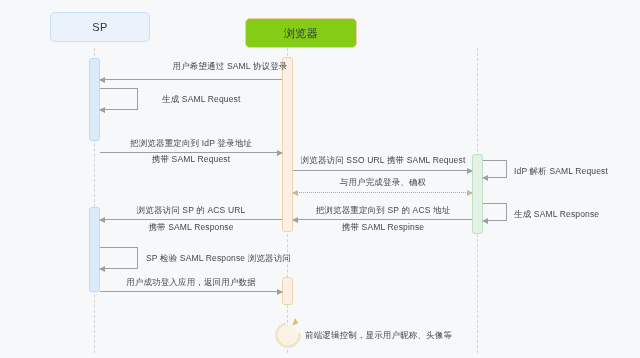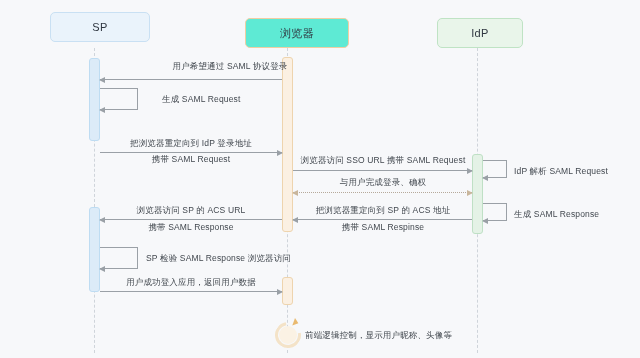--- a/index.html
+++ b/index.html
@@ -37,22 +37,22 @@
     display: block;
     line-height: 1;
     font-weight: 400;
   }
   .actor-sp {
     left: 50px; top: 12px; width: 100px;
     background: #eaf3fb;
     border: 1px solid #c9e0f3;
   }
   .actor-browser {
-    left: 245px; top: 18px; width: 104px;
-    background: #5eead4;
+    left: 245px; top: 18px; width: 112px;
+    background: #84cc16;
     border: 1px solid #f0ceA2;
   }
   .actor-idp {
     left: 437px; top: 18px; width: 86px;
     background: #e9f5ea;
     border: 1px solid #bfe3c4;
   }
 
   
   .lifeline {
@@ -178,23 +178,20 @@
   <div class="activation act-browser act-browser-1"></div>
   <div class="activation act-browser act-browser-2"></div>
   <div class="activation act-idp act-idp-1"></div>
 
   <div class="actor-box actor-sp">
     <span class="actor-label">SP</span>
   </div>
   <div class="actor-box actor-browser">
     <span class="actor-label">浏览器</span>
   </div>
-  <div class="actor-box actor-idp">
-    <span class="actor-label">IdP</span>
-  </div>
 
   <div class="msg" style="left:100px; top:79px; width:182px;">
     <span class="arrowhead arrow-left"></span>
   </div>
   <div class="msg-label center" style="left:191px; top:62px;margin-left:39px;">用户希望通过 SAML 协议登录</div>
 
   <div class="selfcall" style="left:100px; top:88px; width:38px; height:22px;">
     <span class="tip"></span>
   </div>
   <div class="msg-label" style="left:146px; top:95px;margin-left:16px;">生成 SAML Request</div>

